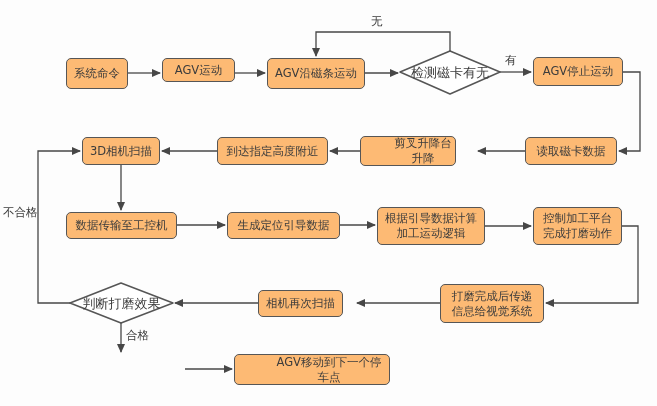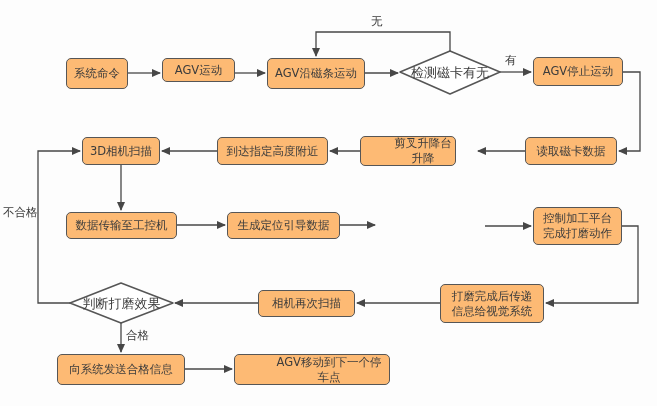--- a/index.html
+++ b/index.html
@@ -66,29 +66,30 @@
   <div class="dlabel" style="left:400px;top:66px;width:100px;">检测磁卡有无</div>
   <div class="node" style="left:533px;top:57px;width:90px;height:29px;">AGV停止运动</div>
 
   <div class="node" style="left:82px;top:137px;width:78px;height:28px;">3D相机扫描</div>
   <div class="node" style="left:217px;top:137px;width:111px;height:28px;">到达指定高度附近</div>
   <div class="node" style="left:360px;top:136px;width:96px;height:30px;padding-left:32px;">剪叉升降台升降</div>
   <div class="node" style="left:525px;top:137px;width:92px;height:28px;">读取磁卡数据</div>
 
   <div class="node" style="left:66px;top:212px;width:111px;height:27px;">数据传输至工控机</div>
   <div class="node" style="left:227px;top:212px;width:113px;height:27px;">生成定位引导数据</div>
+  <div class="node" style="left:377px;top:207px;width:108px;height:38px;">根据引导数据计算
+加工运动逻辑</div>
   <div class="node" style="left:533px;top:207px;width:89px;height:38px;">控制加工平台
 完成打磨动作</div>
 
   <div class="dlabel" style="left:70px;top:297px;width:103px;">判断打磨效果</div>
-  <div class="node" style="left:258px;top:290px;width:97px;height:27px;">相机再次扫描</div>
+  <div class="node" style="left:258px;top:290px;width:85px;height:27px;">相机再次扫描</div>
   <div class="node" style="left:440px;top:284px;width:104px;height:39px;">打磨完成后传递
 信息给视觉系统</div>
 
-  <div class="node" style="left:57px;top:354px;width:128px;height:31px;">向系统发送合格信息</div>
   <div class="node" style="left:234px;top:354px;width:156px;height:31px;padding-left:36px;">AGV移动到下一个停车点</div>
 
   <div class="elabel" style="left:371px;top:15px;">无</div>
   <div class="elabel" style="left:505px;top:54px;">有</div>
   <div class="elabel" style="left:3px;top:206px;">不合格</div>
   <div class="elabel" style="left:126px;top:329px;">合格</div>
 
 </div>
 
 </body></html>

